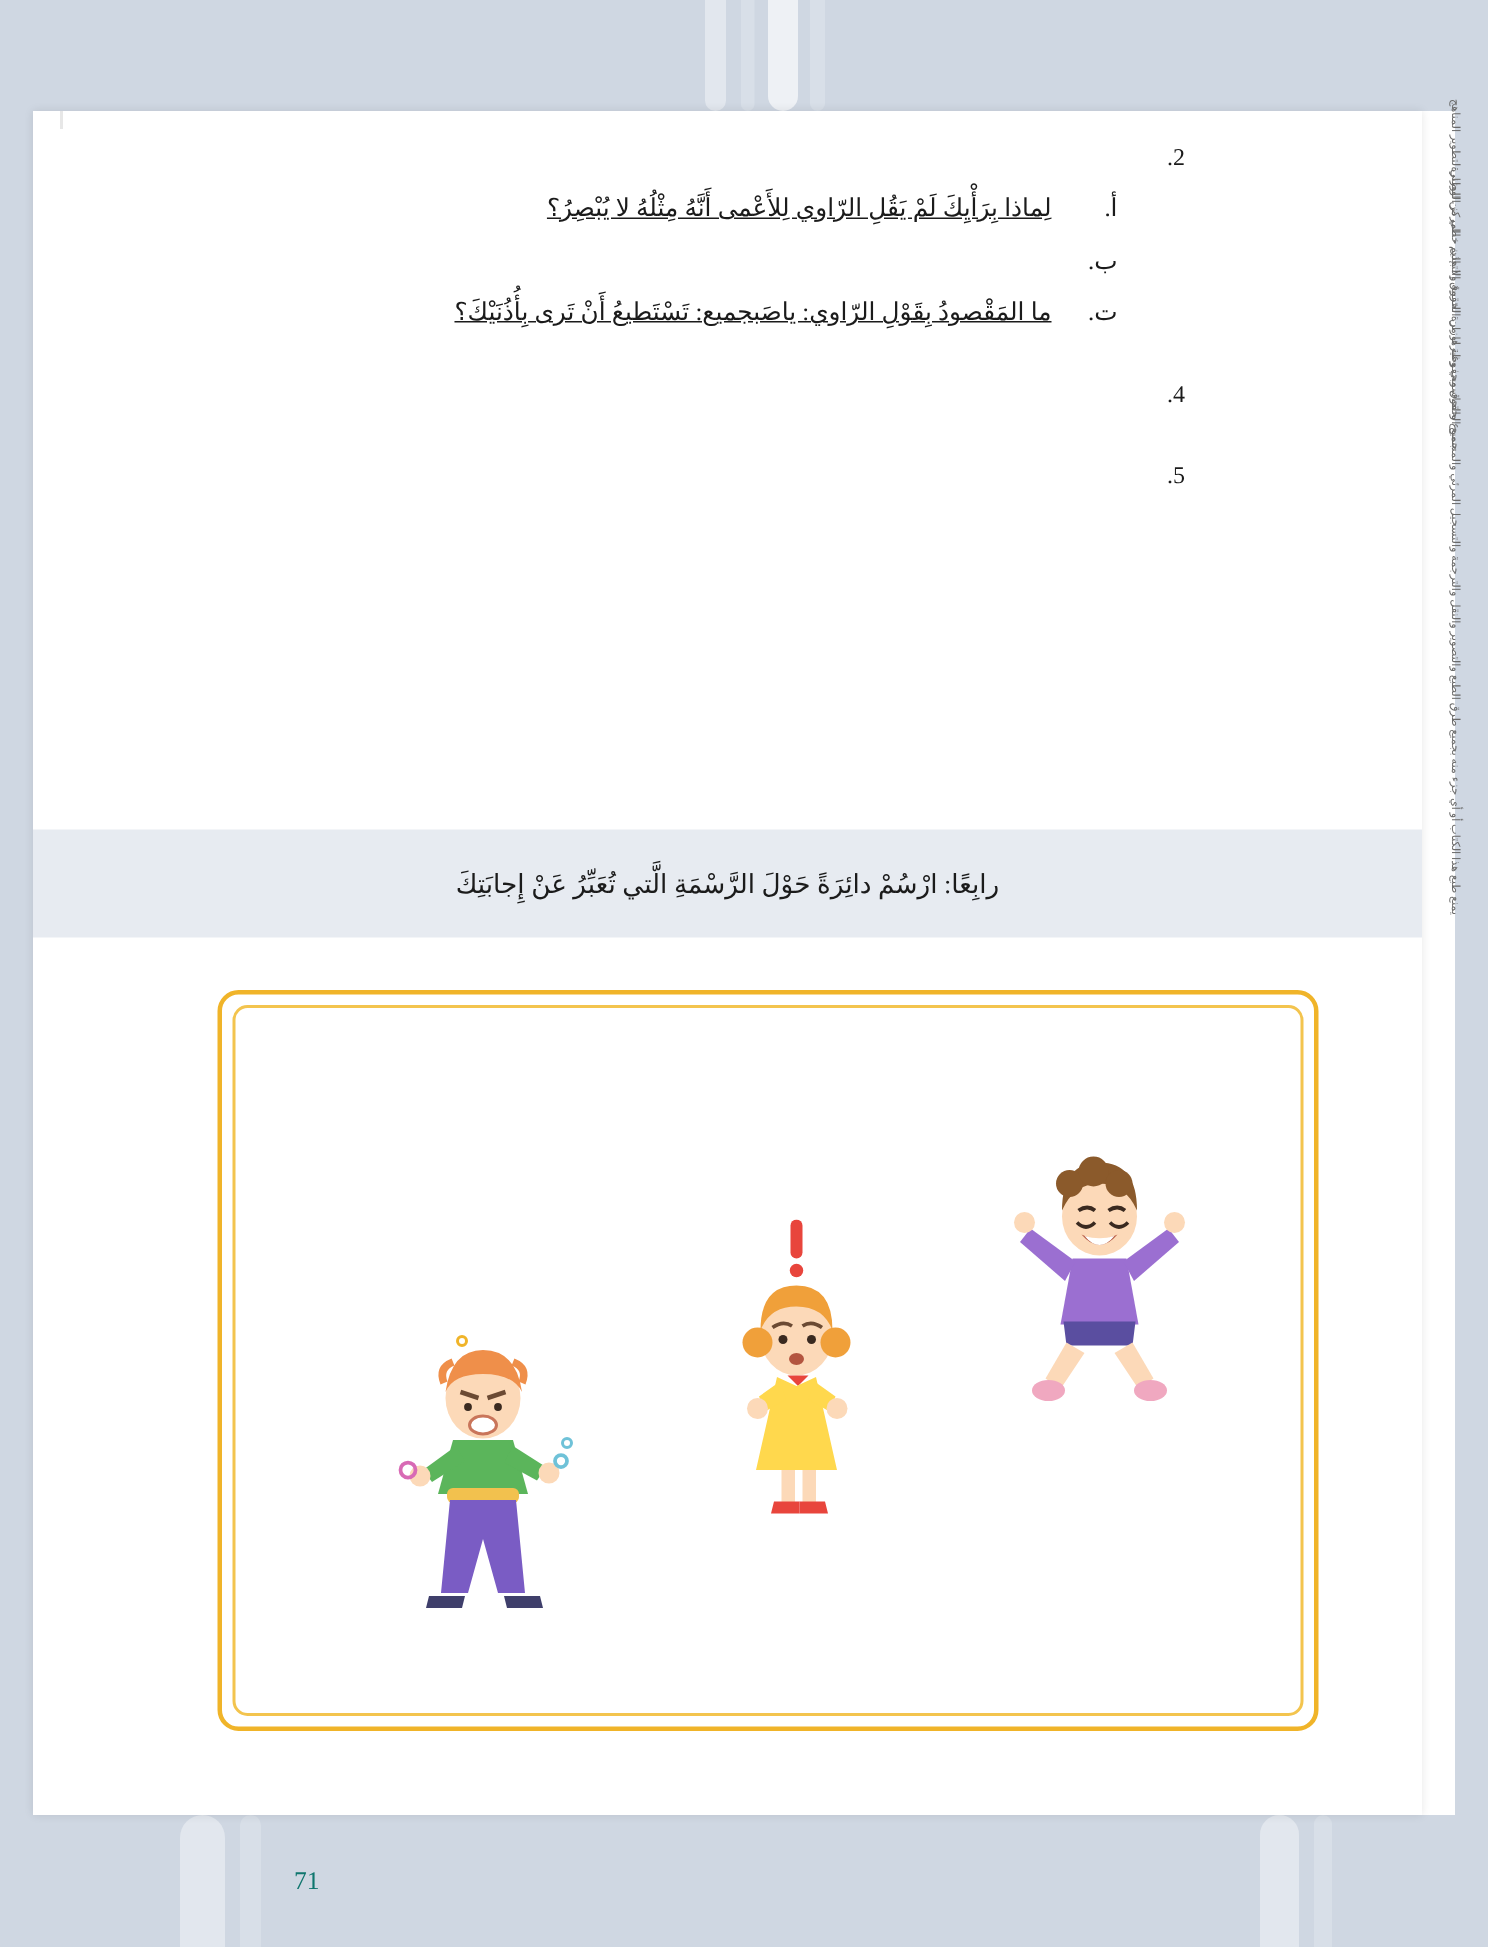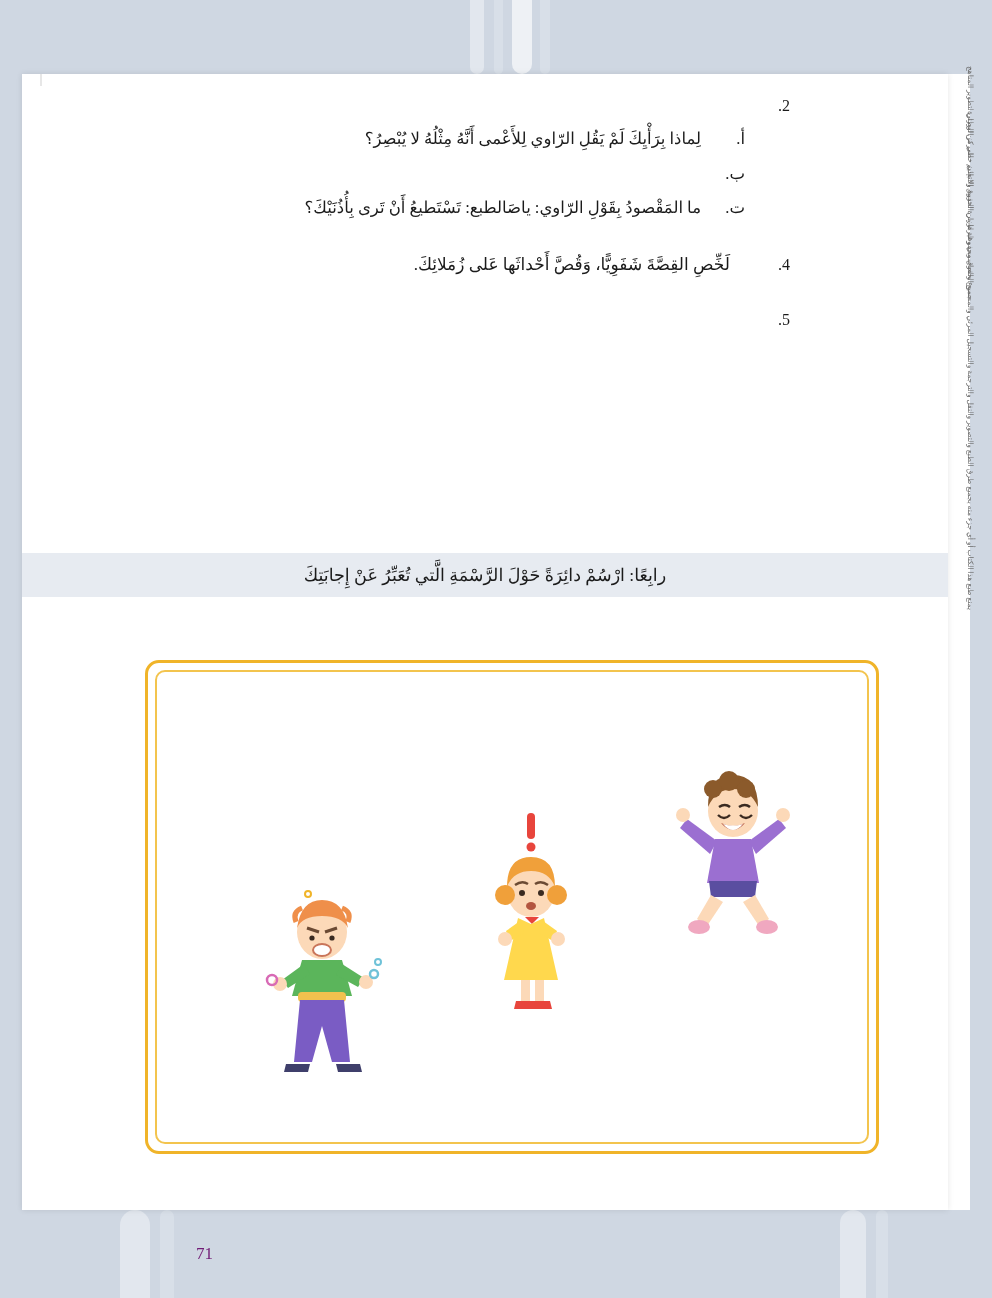--- a/index.html
+++ b/index.html
@@ -121,29 +121,29 @@
     color: #1b1b1b;
     line-height: 2.1;
     padding-right: 185px;
   }
   .sub-label {
     width: 34px;
     flex: 0 0 34px;
     text-align: right;
     padding-left: 10px;
   }
-  .sub-text { flex: 1 1 auto; text-align: right; }
+  .sub-text { flex: 1 1 auto; text-align: right; text-decoration: underline; }
 
   .q-row.spaced { margin-top: 22px; }
 
   
   .section-strip {
     position: absolute;
     top: 553px; left: 22px;
-    width: 926px; height: 44px;
+    width: 926px; height: 72px;
     background: #e7ebf1;
     display: flex;
     align-items: center;
     justify-content: center;
   }
   .section-strip .label {
     font-size: 17.5px;
     color: #1b1b1b;
     direction: rtl;
   }
@@ -165,21 +165,21 @@
     border-radius: 10px;
   }
 
   .kid { position: absolute; }
 
   
   .page-number {
     position: absolute;
     bottom: 34px; left: 196px;
     font-size: 17px;
-    color: #701a75;
+    color: #0f766e;
   }
 
   
   .side-credit {
     position: absolute;
     top: 300px; right: 26px;
     width: 540px;
     transform-origin: right top;
     transform: rotate(90deg) translateY(-100%);
     font-size: 7.5px;
@@ -225,27 +225,26 @@
         <span class="sub-label">أ.</span>
         <span class="sub-text">لِماذا بِرَأْيِكَ لَمْ يَقُلِ الرّاوي لِلأَعْمى أَنَّهُ مِثْلُهُ لا يُبْصِرُ؟</span>
       </div>
 
       <div class="sub-row">
         <span class="sub-label">ب.</span>
       </div>
 
       <div class="sub-row">
         <span class="sub-label">ت.</span>
-        <span class="sub-text">ما المَقْصودُ بِقَوْلِ الرّاوي: ياصَالطبع: تَسْتَطيعُ أَنْ تَرى بِأُذُنَيْكَ؟</span>
+        <span class="sub-text">ما المَقْصودُ بِقَوْلِ الرّاوي: ياصَبجميع: تَسْتَطيعُ أَنْ تَرى بِأُذُنَيْكَ؟</span>
       </div>
     </div>
 
     <div class="q-row spaced">
       <span class="q-num">4.</span>
-      <span class="q-text">لَخِّصِ القِصَّةَ شَفَوِيًّا، وَقُصَّ أَحْداثَها عَلى زُمَلائِكَ.</span>
     </div>
 
     <div class="q-row spaced">
       <span class="q-num">5.</span>
     </div>
 
   </div>
 
   <div class="section-strip">
     <span class="label">رابِعًا: ارْسُمْ دائِرَةً حَوْلَ الرَّسْمَةِ الَّتي تُعَبِّرُ عَنْ إِجابَتِكَ</span>

